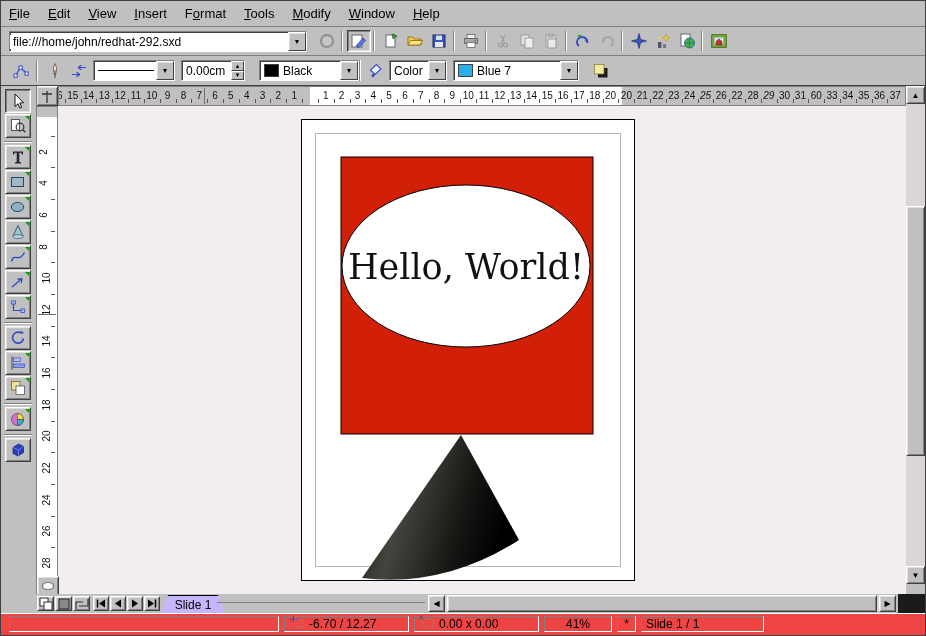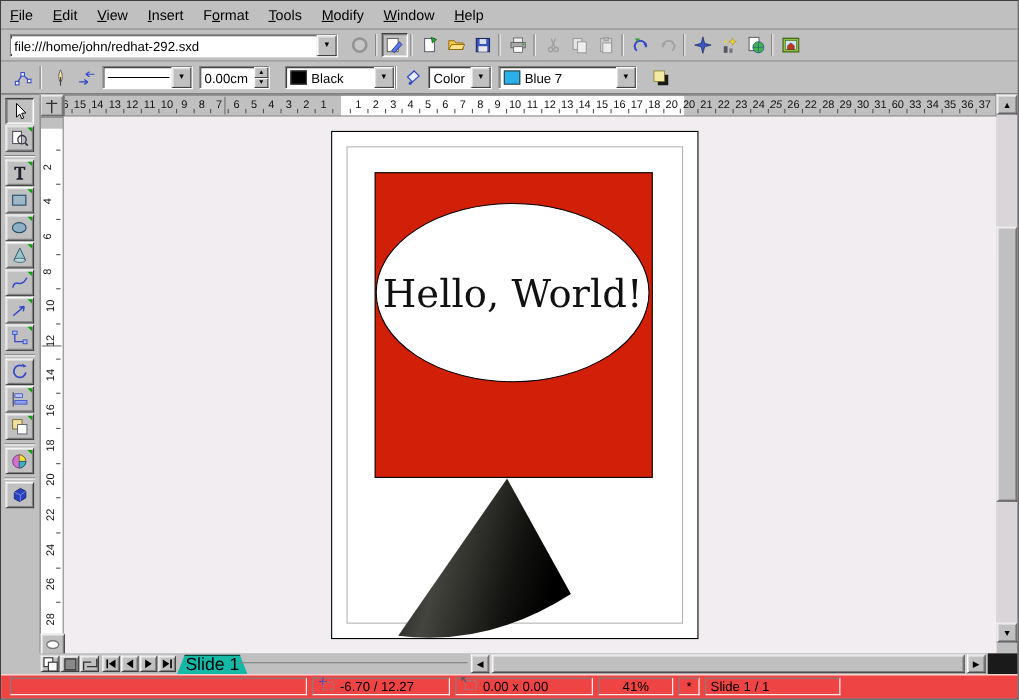--- a/index.html
+++ b/index.html
@@ -59,23 +59,23 @@
   #page{position:absolute;left:243px;top:13px;width:332px;height:460px;background:#fff;border:1px solid #000;}
   #pagemargin{position:absolute;left:13px;top:13px;right:13px;bottom:13px;border:1px solid #b4b4b4;}
   #page svg{position:absolute;left:0;top:0;}
   
   #vscroll{position:absolute;left:905px;top:85px;width:19px;height:498px;background:#d9d5d9;}
   #vscroll .btn,#tabrow .sbtn{font-size:8px;}
   .thumb{position:absolute;background:#c0c0c0;border:1px solid;border-color:#fff #404040 #404040 #fff;
          box-shadow:inset 1px 1px 0 #dfdfdf,inset -1px -1px 0 #808080;box-sizing:border-box;}
   
   #tabrow{position:absolute;left:0;top:593px;width:926px;height:19px;background:#c0c0c0;}
-  #slidetab{position:absolute;left:160px;top:1px;width:64px;height:17px;background:#14b8a6;
+  #slidetab{position:absolute;left:160px;top:1px;width:64px;height:17px;background:#c4b5fd;
             clip-path:polygon(7px 0,57px 0,64px 100%,0 100%);display:flex;align-items:center;justify-content:center;
-            font-size:16px;border-top:1px solid #000;}
+            font-size:12px;border-top:1px solid #000;}
   #tabstrip{position:absolute;left:216px;top:8px;width:208px;height:10px;border-top:1px solid #808080;}
   #htrough{position:absolute;left:444px;top:1px;width:434px;height:17px;background:#d9d5d9;}
   #corner-dark{position:absolute;left:897px;top:0;width:29px;height:19px;background:#1a1a1a;}
   #statusbar{position:absolute;left:0;top:612px;width:926px;height:21px;background:#ef4444;border-top:1px solid #fff;}
   .scell{position:absolute;top:2px;height:16px;border:1px solid;border-color:#808080 #fff #fff #808080;
          display:flex;align-items:center;padding:0 4px;box-sizing:border-box;font-size:12px;white-space:nowrap;gap:4px;}
   #ovalwidget{left:36px;top:575px;width:22px;height:20px;}
   .dis{opacity:.9;}
 </style>
 </head>
@@ -356,21 +356,21 @@
       <span class="num" style="left: 551.58px;">20</span>
       <span class="num" style="left: 567.4px;">20</span>
       <span class="num" style="left: 583.22px;">21</span>
       <span class="num" style="left: 599.04px;">22</span>
       <span class="num" style="left: 614.86px;">23</span>
       <span class="num" style="left: 630.68px;">24</span>
       <span class="num" style="left: 646.5px; font-style: italic;">25</span>
       <span class="num" style="left: 662.32px;">26</span>
       <span class="num" style="left: 678.14px;">22</span>
       <span class="num" style="left: 693.96px;">28</span>
-      <span class="num" style="left: 709.78px;">29</span>
+      <span class="num" style="left: 709.78px; font-style: italic;">29</span>
       <span class="num" style="left: 725.6px;">30</span>
       <span class="num" style="left: 741.42px;">31</span>
       <span class="num" style="left: 757.24px;">60</span>
       <span class="num" style="left: 773.06px;">33</span>
       <span class="num" style="left: 788.88px;">34</span>
       <span class="num" style="left: 804.7px;">35</span>
       <span class="num" style="left: 820.52px;">36</span>
       <span class="num" style="left: 836.34px;">37</span>
       <div class="tick" style="left: 5.79px;"></div>
       <div class="tick" style="left: 21.61px;"></div>

